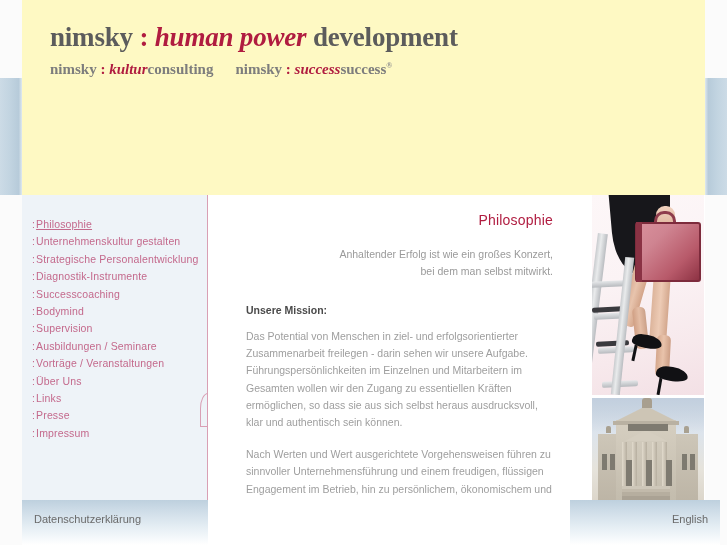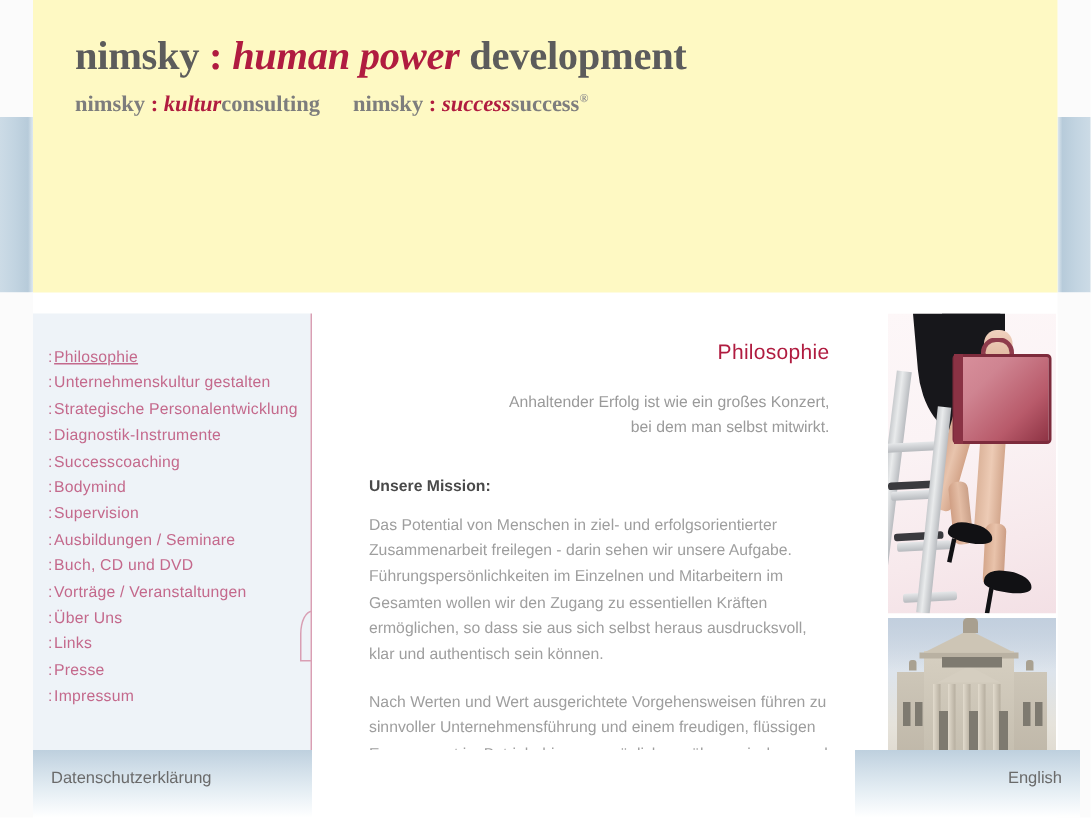--- a/index.html
+++ b/index.html
@@ -89,21 +89,21 @@
   .lg-gray   { color: #5c5c5c; font-weight: bold; }
   .lg-gray2  { color: #7d7d7d; font-weight: bold; }
   .lg-red    { color: #b01c40; font-weight: bold; }
   .lg-redi   { color: #b01c40; font-weight: bold; font-style: italic; }
   .lg-spacer { display: inline-block; width: 22px; }
   .lg-reg    { font-size: 8px; vertical-align: super; color: #8e8e8e; font-weight: bold; }
 
   
   #band {
     position: absolute;
-    left: 22px; top: 209px;
+    left: 22px; top: 195px;
     width: 683px;
     height: 305px;
     background: #ffffff;
   }
 
   
   #sidebar {
     position: absolute;
     left: 0; top: 0;
     width: 185px;
@@ -473,21 +473,20 @@
     <div id="sidebar">
       <div id="nav">
           <div class="nav-item active"><span class="nav-colon">:</span><span class="nav-label">Philosophie</span></div>
           <div class="nav-item"><span class="nav-colon">:</span><span class="nav-label">Unternehmenskultur gestalten</span></div>
           <div class="nav-item"><span class="nav-colon">:</span><span class="nav-label">Strategische Personalentwicklung</span></div>
           <div class="nav-item"><span class="nav-colon">:</span><span class="nav-label">Diagnostik-Instrumente</span></div>
           <div class="nav-item"><span class="nav-colon">:</span><span class="nav-label">Successcoaching</span></div>
           <div class="nav-item"><span class="nav-colon">:</span><span class="nav-label">Bodymind</span></div>
           <div class="nav-item"><span class="nav-colon">:</span><span class="nav-label">Supervision</span></div>
           <div class="nav-item"><span class="nav-colon">:</span><span class="nav-label">Ausbildungen / Seminare</span></div>
-          <div class="nav-item"><span class="nav-colon">:</span><span class="nav-label">Buch, CD und DVD</span></div>
           <div class="nav-item"><span class="nav-colon">:</span><span class="nav-label">Vorträge / Veranstaltungen</span></div>
           <div class="nav-item"><span class="nav-colon">:</span><span class="nav-label">Über Uns</span></div>
           <div class="nav-item"><span class="nav-colon">:</span><span class="nav-label">Links</span></div>
           <div class="nav-item"><span class="nav-colon">:</span><span class="nav-label">Presse</span></div>
           <div class="nav-item"><span class="nav-colon">:</span><span class="nav-label">Impressum</span></div>
         </div>
     </div>
     <div id="sidebar-divider"></div>
     <div id="petal"></div>
 

